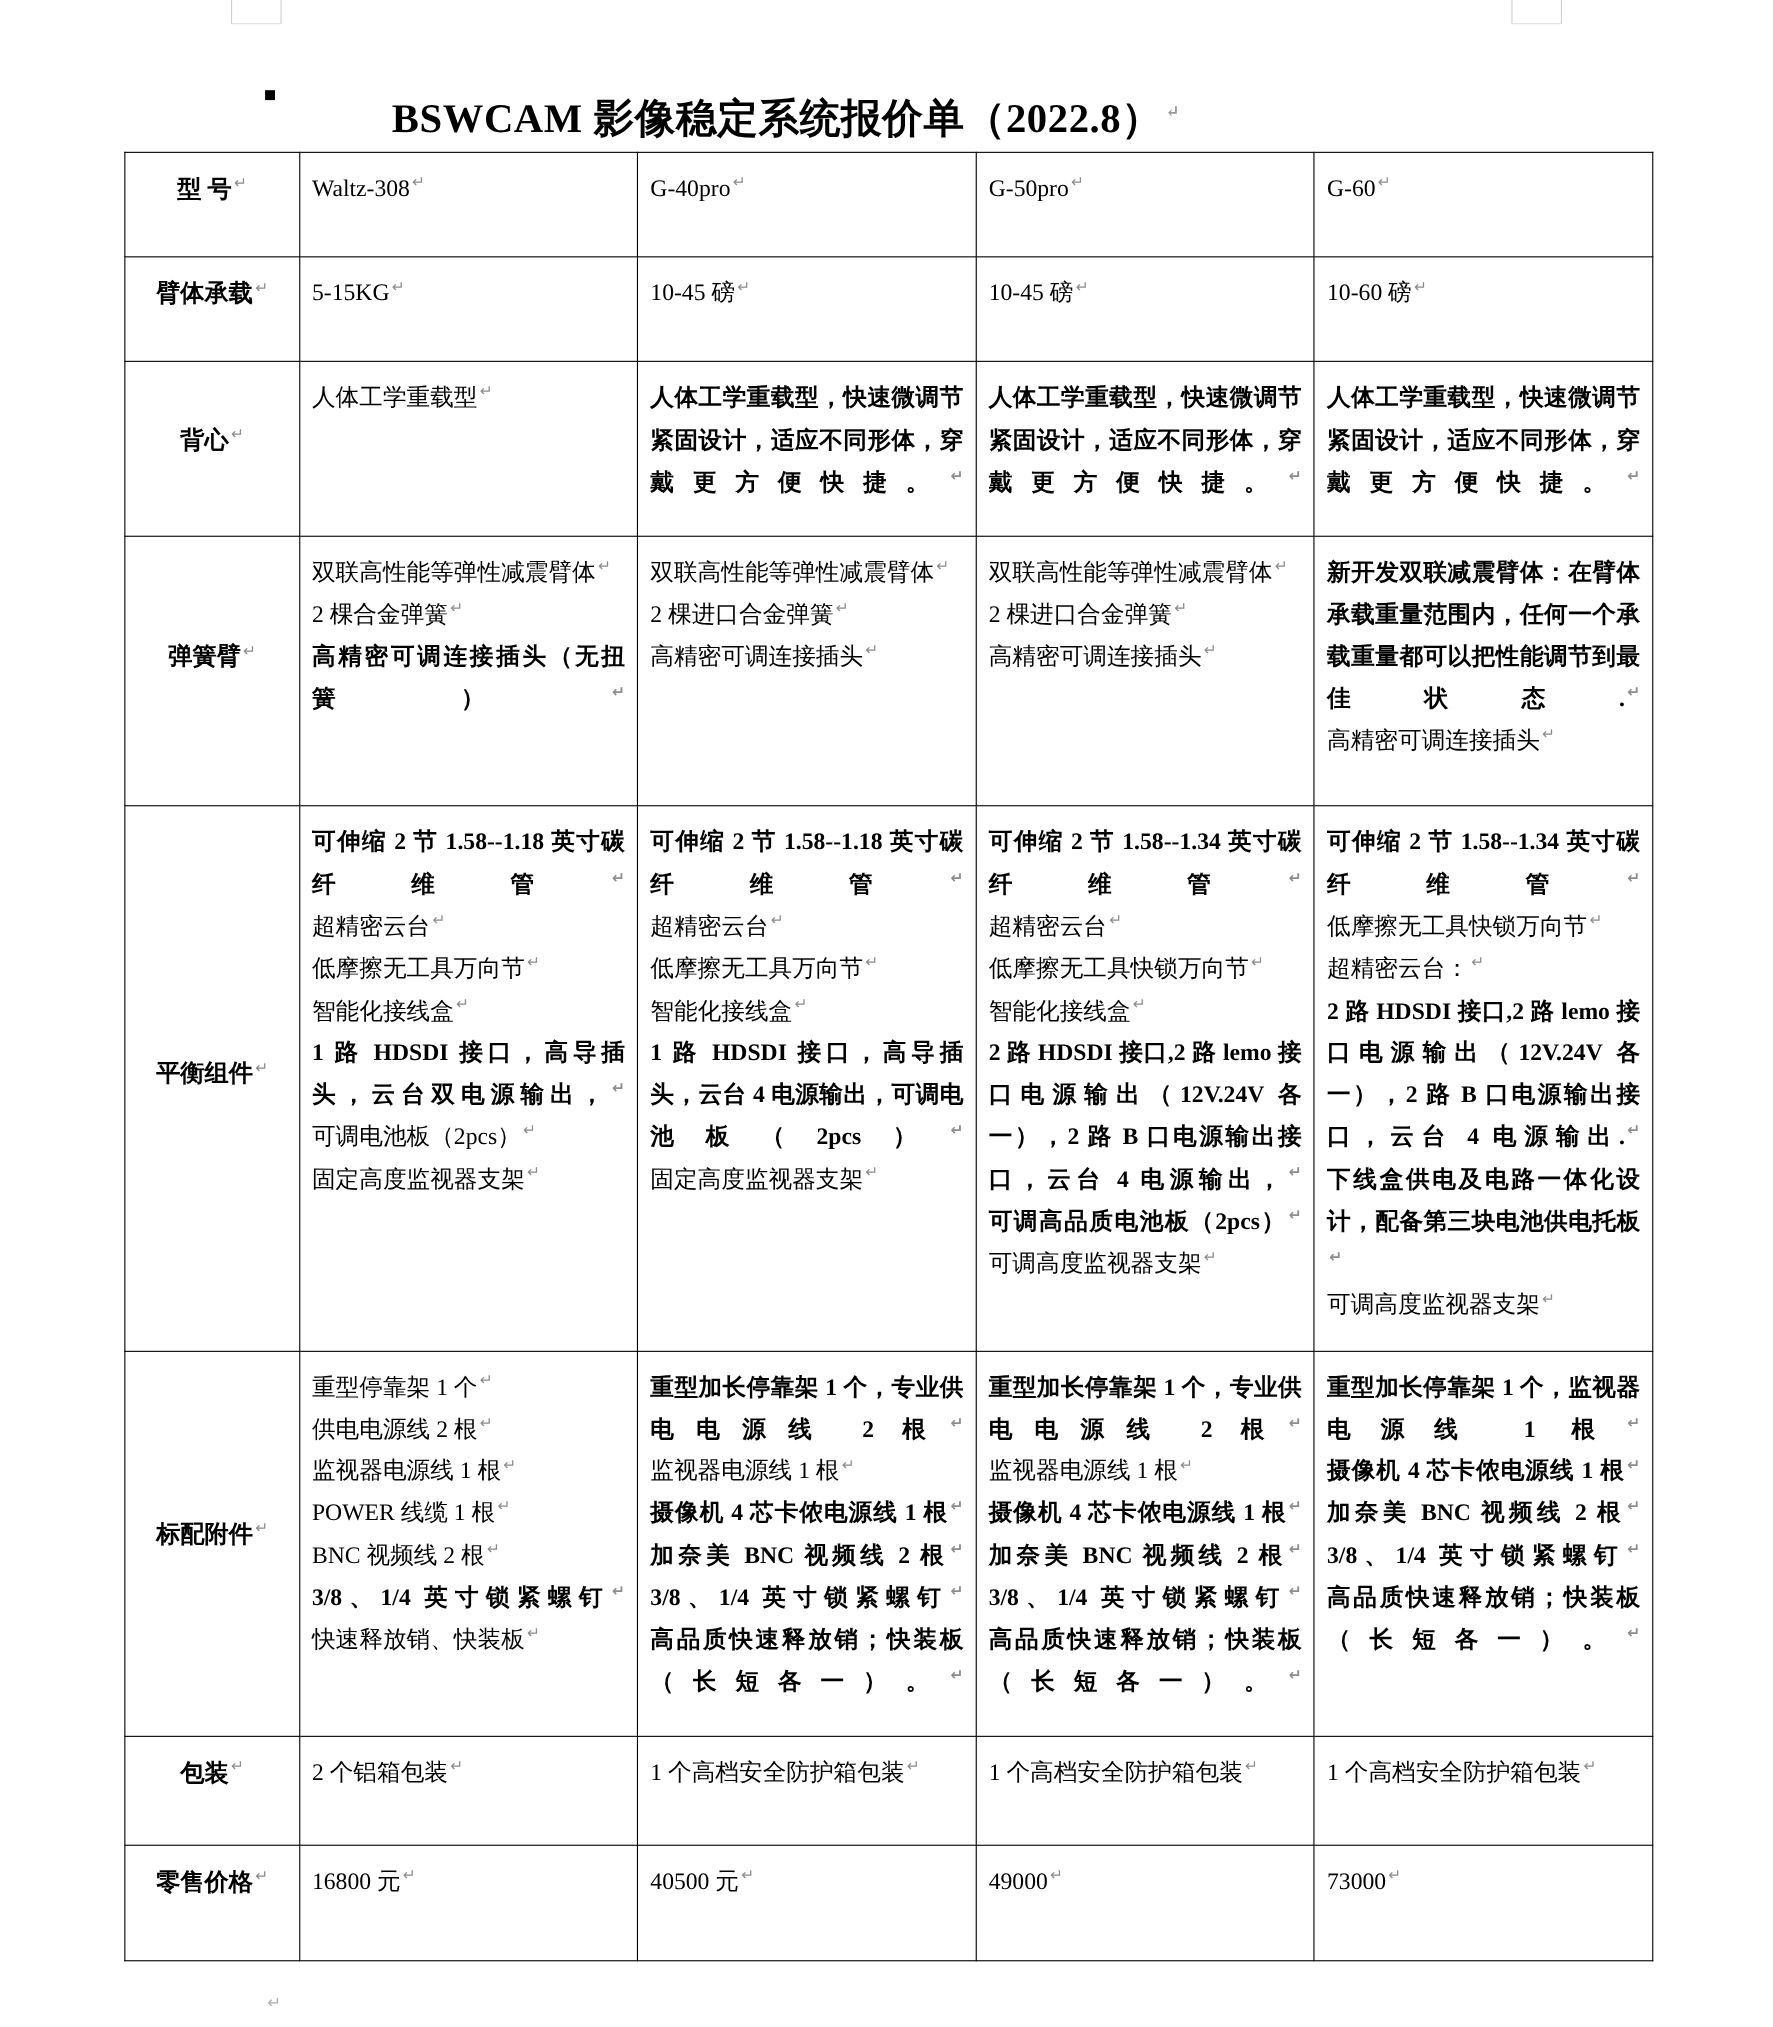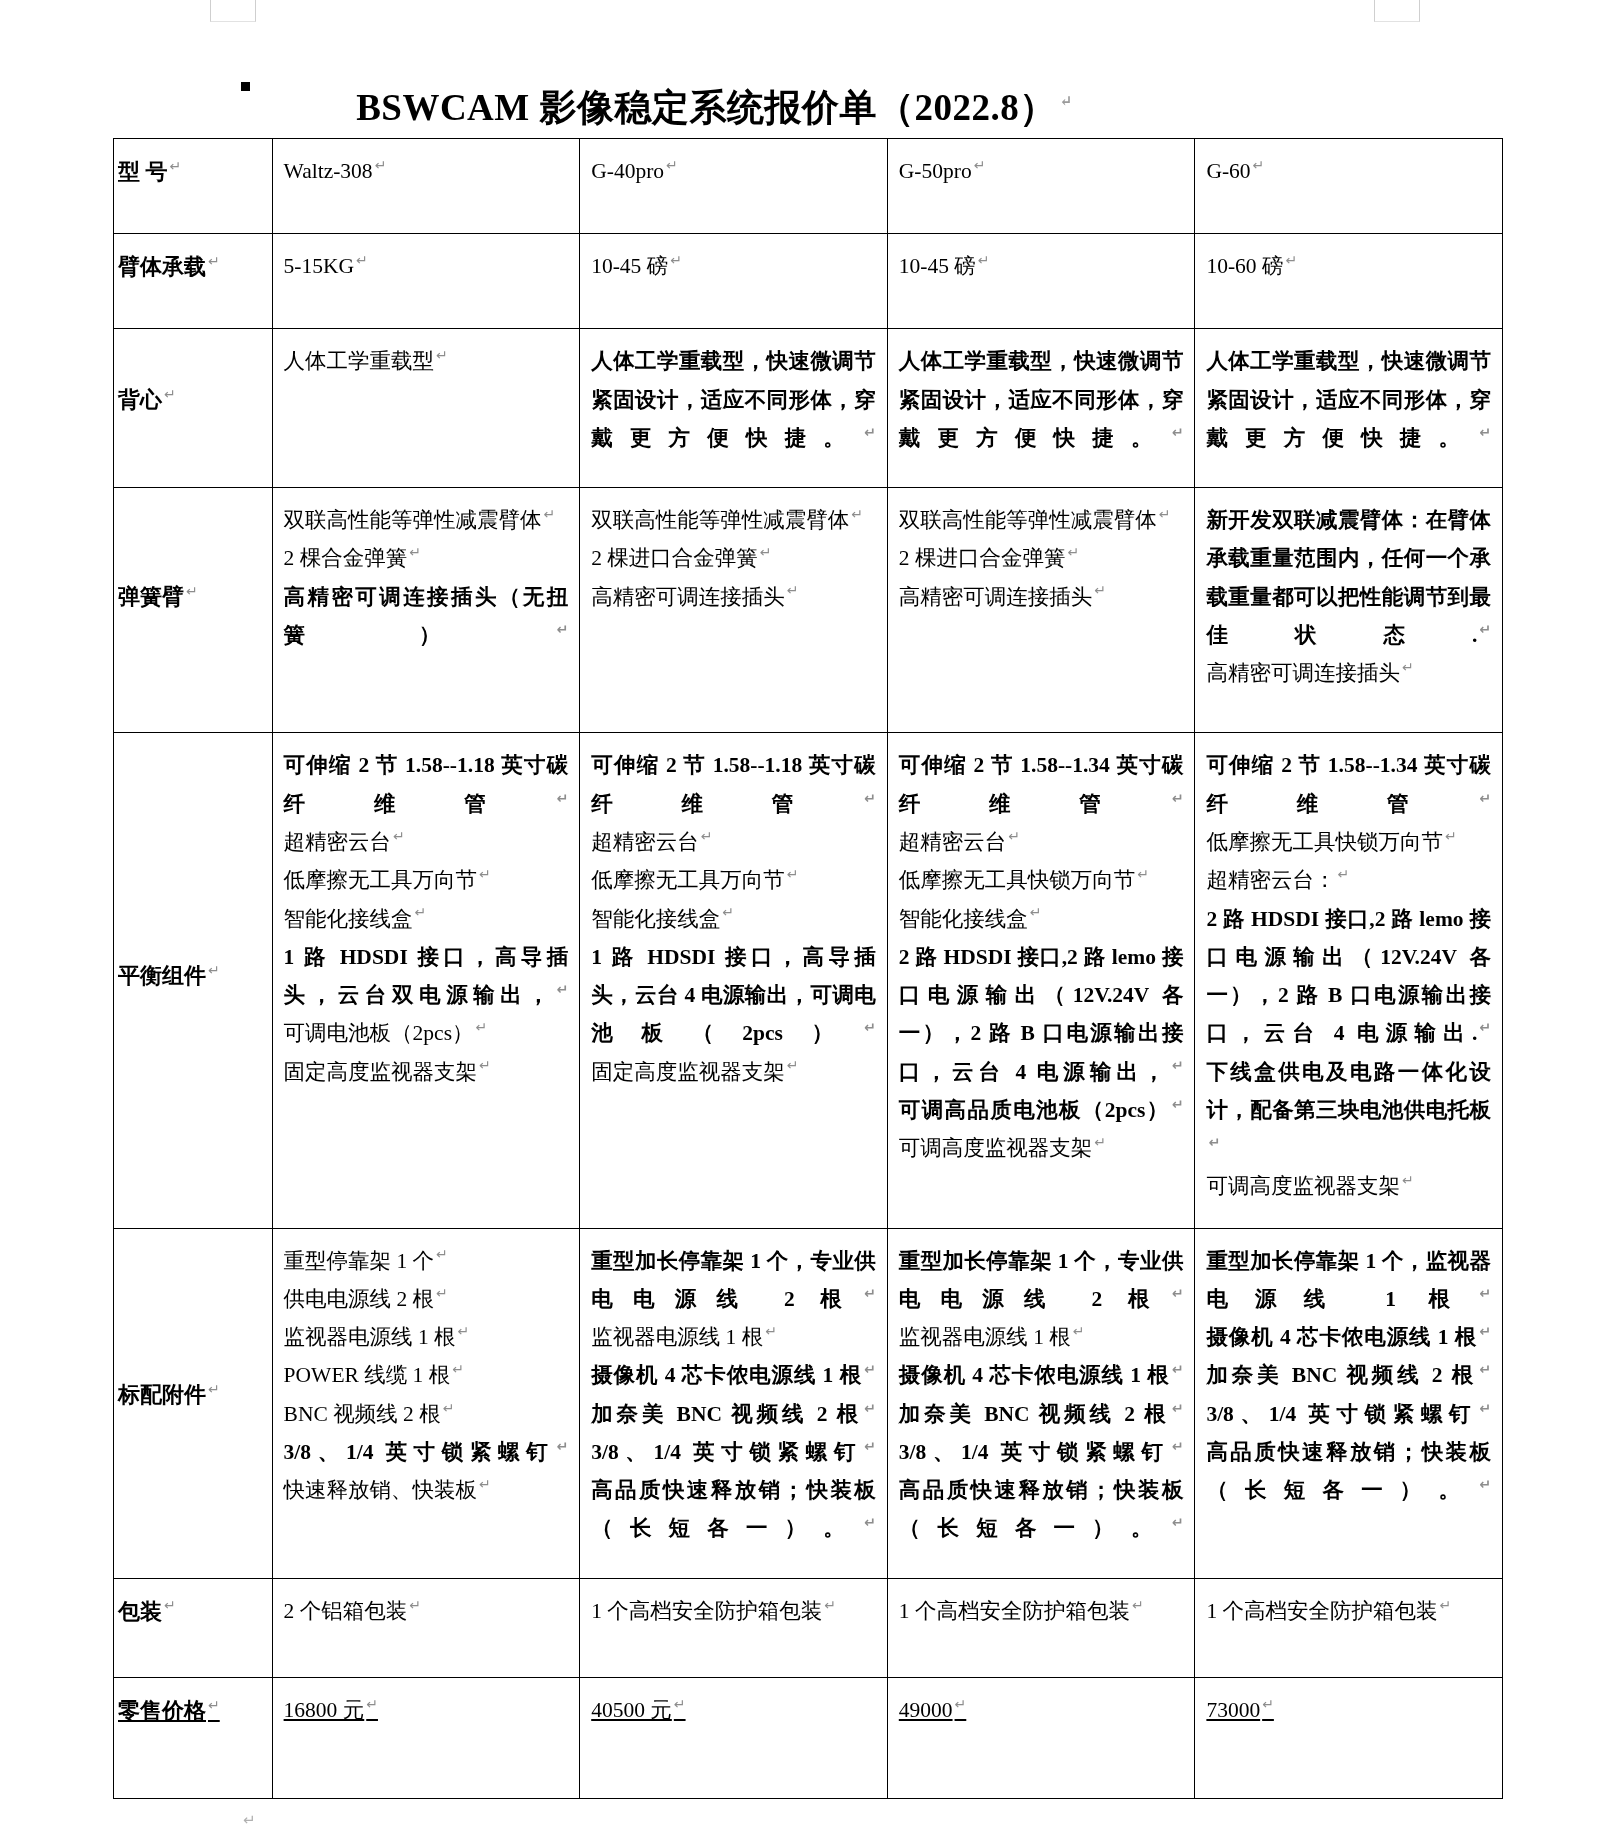--- a/index.html
+++ b/index.html
@@ -78,20 +78,21 @@
     vertical-align:top;
     padding:13px 11px 16px 11px;
     font-size:21.5px;
     line-height:1.78;
     font-family:"Liberation Serif","DejaVu Serif",serif;
   }
   .spec-table col.c-label{width:148px;}
   .spec-table col.c-data{width:287px;}
 
   td.rowlabel{
+    text-align:center;
     vertical-align:middle;
     font-weight:bold;
     font-size:22px;
     padding-left:4px;
     padding-right:4px;
   }
   td.rowlabel .pilcrow{font-weight:normal;}
 
   .cell-lines{margin:0;}
   .line{
@@ -108,21 +109,21 @@
     font-size:14px;
     vertical-align:super;
     margin-left:2px;
     font-family:"Liberation Sans","DejaVu Sans",sans-serif;
   }
   tr.row-vest td{padding-bottom:30px;}
   tr.row-arm td{padding-bottom:40px;}
   tr.row-balance td{padding-bottom:22px;}
   tr.row-accessories td{padding-bottom:30px;}
   tr.row-pack td{padding-bottom:46px;}
-  tr.row-price td{padding-bottom:68px;text-decoration:underline;}
+  tr.row-price td{padding-bottom:52px;}
   tr.row-model td{padding-bottom:42px;}
   tr.row-load td{padding-bottom:42px;}
 
   .footer-mark{
     position:absolute;
     left:243px;
     bottom:14px;
     color:#b0b0b0;
     font-size:15px;
     font-family:"Liberation Sans","DejaVu Sans",sans-serif;

